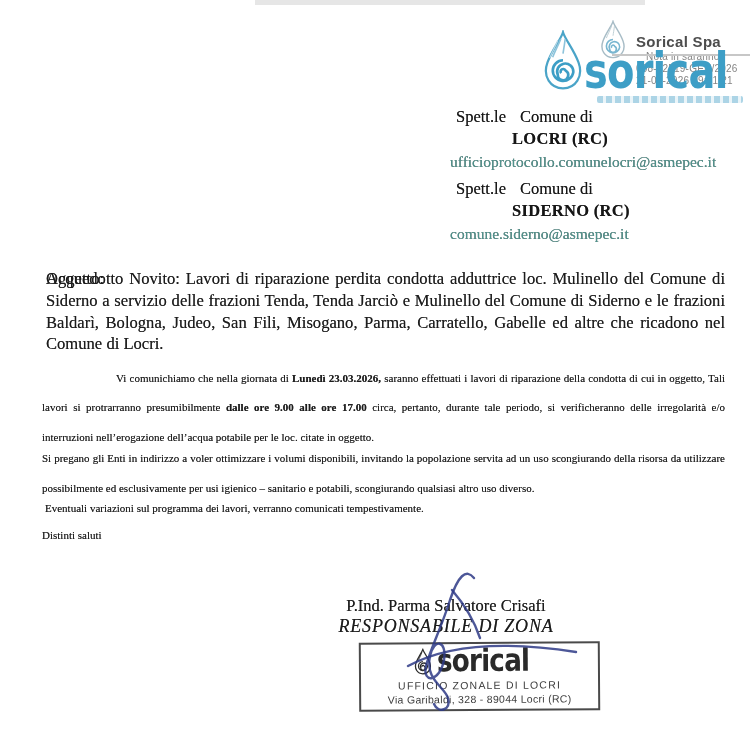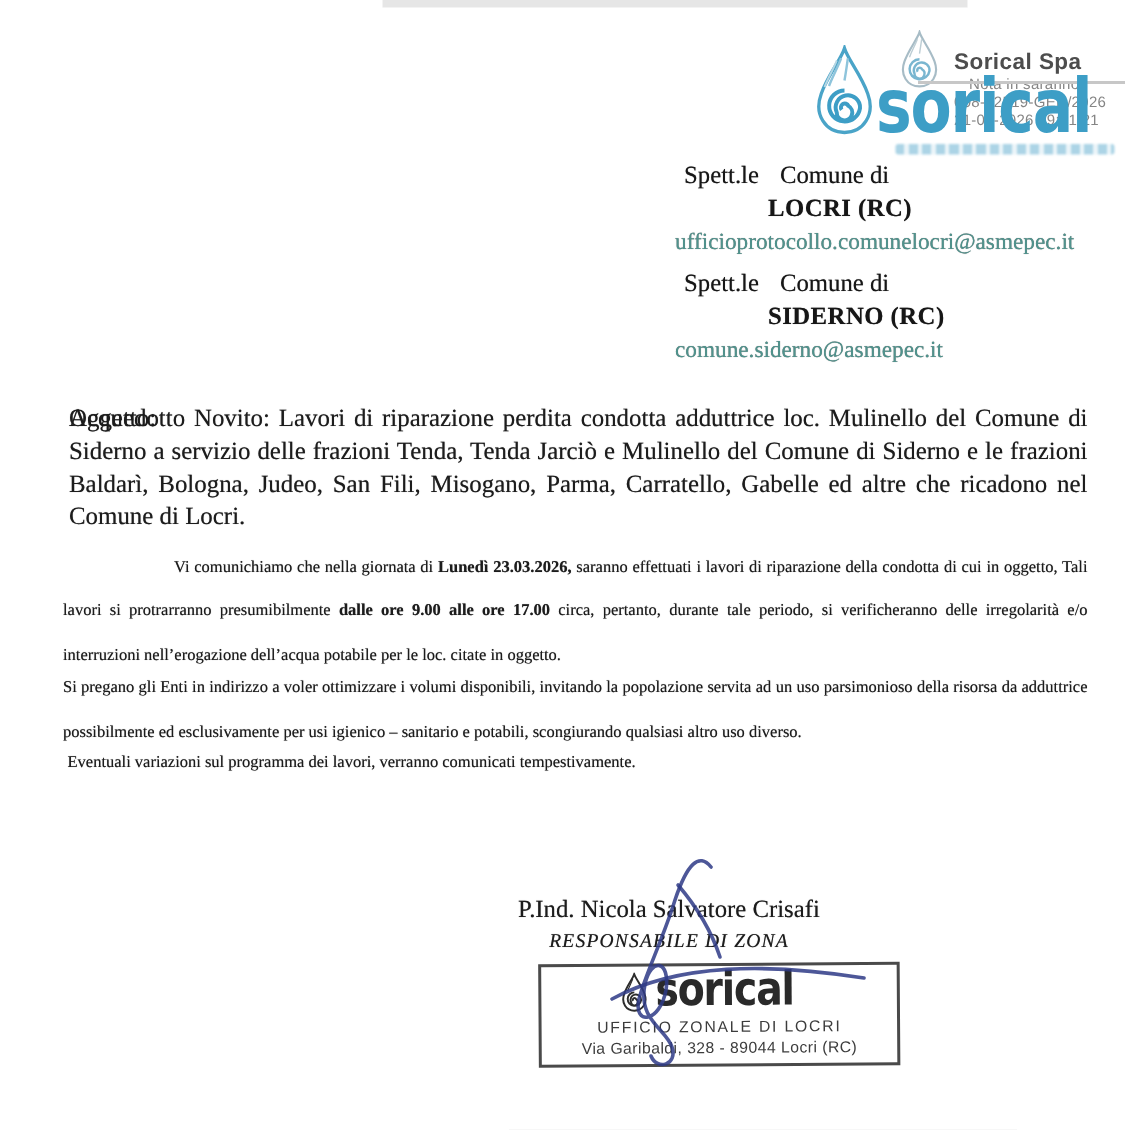--- a/index.html
+++ b/index.html
@@ -53,21 +53,21 @@
   .body-text{left:42px;top:364px;width:683px;font-size:11px;line-height:29.4px;}
   .body-text p{margin:0;text-align:justify;}
   .p1{text-indent:74px;}
   .p2{margin-top:-8px !important;}
   .p3{margin-top:-8px !important;padding-left:3px;line-height:27px;}
   .closing{margin-top:0 !important;line-height:27px;}
   b{font-weight:bold;}
 
   
   .sig-block{left:322px;top:596px;width:248px;text-align:center;font-size:16.5px;line-height:19px;}
-  .sig-role{font-style:italic;font-size:13px;letter-spacing:.8px;margin-top:2px;}
+  .sig-role{font-style:italic;font-size:18px;letter-spacing:.8px;margin-top:2px;}
 
   
   .stamp-bottom{
     left:359px;top:642px;width:241px;height:69px;border:2px solid #4a4a4a;
     transform:rotate(-.4deg);box-sizing:border-box;background:rgba(255,255,255,.2);
   }
   .stamp-logo-row{display:flex;justify-content:center;align-items:flex-start;height:34px;margin-top:1px;}
   .stamp-logo-text{
     font-family:"DejaVu Sans",sans-serif;font-weight:700;font-size:31px;line-height:31px;
     color:#2a2a2a;letter-spacing:-1px;transform:scaleX(.85);transform-origin:left top;
@@ -123,26 +123,27 @@
     <div class="email">comune.siderno@asmepec.it</div>
   </div>
 
   <div class="abs subject scan">
     <span class="subject-label">Oggetto:</span>
     <div class="subject-text">Acquedotto Novito: Lavori di riparazione perdita condotta adduttrice loc. Mulinello del Comune di Siderno a servizio delle frazioni Tenda, Tenda Jarciò e Mulinello del Comune di Siderno e le frazioni Baldarì, Bologna, Judeo, San Fili, Misogano, Parma, Carratello, Gabelle ed altre che ricadono nel Comune di Locri.</div>
   </div>
 
   <div class="abs body-text scan">
     <p class="p1"><span>Vi comunichiamo che nella giornata di </span><b>Lunedì 23.03.2026,</b><span> saranno effettuati i lavori di riparazione della condotta di cui in oggetto, Tali lavori si protrarranno presumibilmente </span><b>dalle ore 9.00 alle ore 17.00</b><span> circa, pertanto, durante tale periodo, si verificheranno delle irregolarità e/o interruzioni nell’erogazione dell’acqua potabile per le loc. citate in oggetto.</span></p>
-    <p class="p2">Si pregano gli Enti in indirizzo a voler ottimizzare i volumi disponibili, invitando la popolazione servita ad un uso parsimonioso della risorsa da adduttrice possibilmente ed esclusivamente per usi igienico – sanitario e potabili, scongiurando qualsiasi altro uso diverso.</p>
+    <p class="p2">Si pregano gli Enti in indirizzo a voler ottimizzare i volumi disponibili, invitando la popolazione servita ad un uso scongiurando della risorsa da utilizzare possibilmente ed esclusivamente per usi igienico – sanitario e potabili, scongiurando qualsiasi altro uso diverso.</p>
     <p class="p3">Eventuali variazioni sul programma dei lavori, verranno comunicati tempestivamente.</p>
+    <p class="closing">Distinti saluti</p>
   </div>
 
   <div class="abs sig-block scan">
-    <div>P.Ind. Nicola Salvatore Crisafi</div>
+    <div>P.Ind. Parma Salvatore Crisafi</div>
     <div class="sig-role">RESPONSABILE DI ZONA</div>
   </div>
 
   <div class="abs stamp-bottom">
     <div class="stamp-logo-row">
       <svg width="20" height="27" viewBox="0 0 60 84" style="margin:3px 4px 0 0;">
         <path d="M30 3 C27 13 15 27 9 44 C2 63 13 79 30 79 C47 79 58 63 51 44 C45 27 33 13 30 3 Z" fill="#ffffff" stroke="#2d2d2d" stroke-width="4"></path>
         <path d="M27 13 C23 23 19 30 16 38" fill="none" stroke="#2d2d2d" stroke-width="2.4"></path>
         <path d="M30 41 a14 14 0 1 0 14 16 a11 11 0 1 0 -21 4 a7 7 0 1 0 10.5 -6 a3.5 3.5 0 1 0 -6 3.5" fill="none" stroke="#2d2d2d" stroke-width="4"></path>
       </svg>

